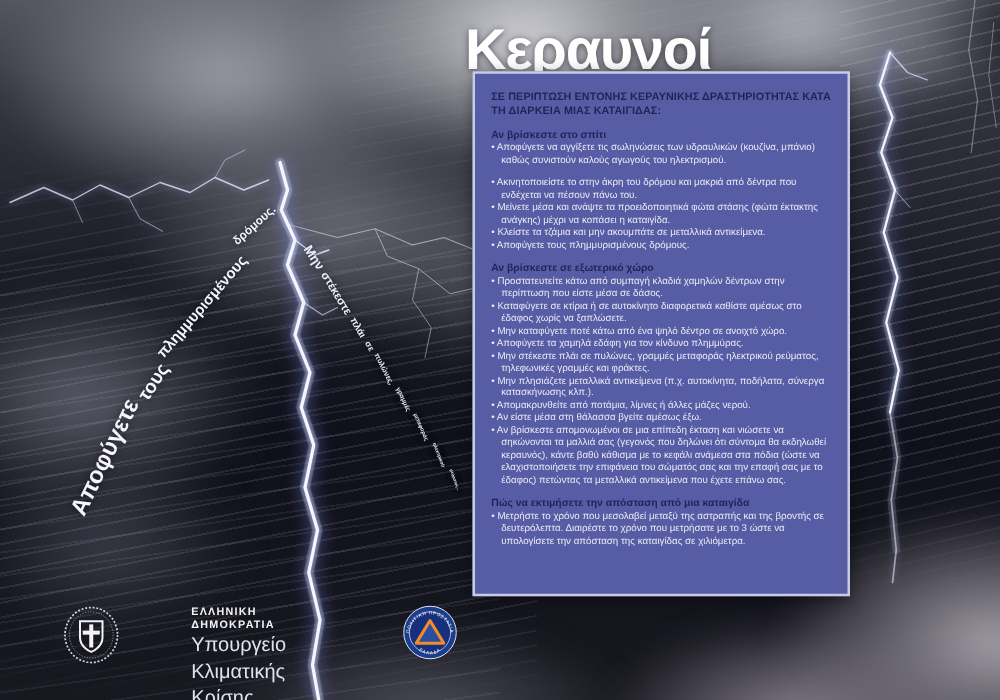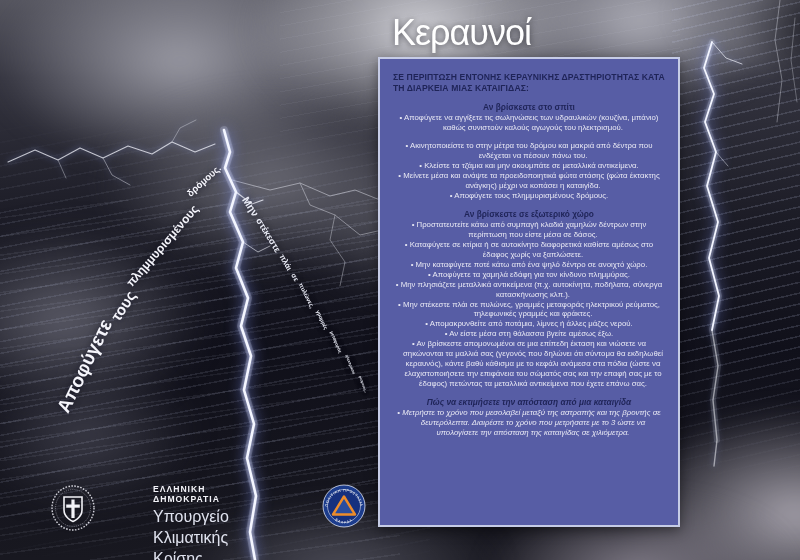--- a/index.html
+++ b/index.html
@@ -38,42 +38,42 @@
   .rain-d{left:280px;top:0;width:400px;height:140px;opacity:.35;
     background:repeating-linear-gradient(170deg,rgba(220,224,244,0) 0 12px,rgba(220,224,244,.14) 12px 13px);}
 
   
   #bolts{position:absolute;left:0;top:0;}
   .bolt{fill:none;stroke:#f4f6ff;stroke-linejoin:round;stroke-linecap:round;}
   .glow-strong{filter:drop-shadow(0 0 2px #ccd5ff) drop-shadow(0 0 7px #7a8ce8);}
   .glow-soft{filter:drop-shadow(0 0 3px #8fa0e8);}
 
   
-  #poster-title{position:absolute;left:392px;top:12px;font-size:36px;font-weight:normal;color:#ffffff;
+  #poster-title{position:absolute;left:372px;top:12px;font-size:46px;font-weight:bold;color:#ffffff;
     letter-spacing:-1px;text-shadow:0 1px 6px rgba(0,0,10,.55);}
 
   
   .watermark{position:absolute;white-space:nowrap;font-weight:bold;color:#f5f5fb;
     text-shadow:0 0 6px rgba(5,5,25,.65);transform-origin:0 50%;}
   .watermark span{display:inline-block;}
   #wm-flood{left:58px;top:398px;transform:rotate(-58deg);}
   #wm-pylons{left:246px;top:188px;transform:rotate(57deg);color:#eceef8;}
 
   
-  #panel{position:absolute;left:378px;top:57px;width:302px;height:470px;box-sizing:border-box;
+  #panel{position:absolute;left:378px;top:57px;width:302px;height:420px;box-sizing:border-box;
     background:var(--panel_bg,#575da5);border:2px solid var(--panel_border,#c6cce6);
     padding:13px 13px 10px 13px;box-shadow:0 3px 12px rgba(0,0,0,.45);overflow:hidden;}
   #panel-header{color:var(--heading,#1f2458);font-weight:bold;font-size:8.6px;line-height:1.32;
     letter-spacing:.1px;margin-bottom:7px;}
-  .section{margin-bottom:8px;text-align:center;}
+  .section{margin-bottom:8px;}
   .sec-heading{color:var(--heading,#1f2458);font-weight:bold;font-size:8.3px;line-height:1.3;margin-bottom:1px;}
   .bullet{color:var(--body_text,#e9e9f4);font-size:7.8px;line-height:1.27;
     padding-left:8px;text-indent:-8px;margin:0;}
   .bullet::before{content:"•  ";}
-  .section.italic .sec-heading,.section.italic .bullet{font-style:italic;}
+  .section.italic .sec-heading,.section.italic .bullet{}
 
   
   #footer{position:absolute;left:50px;top:484px;display:flex;align-items:flex-start;gap:45px;}
   #emblem{width:46px;height:48px;}
   #gov-text{margin-left:12px;width:110px;}
   #gov-republic{color:#f3f3f8;font-size:8.6px;font-weight:bold;letter-spacing:1px;margin-bottom:2px;}
   .gov-ministry{color:#dfe2ee;font-size:16px;line-height:1.32;}
   #cp-logo{width:44px;height:44px;margin-left:14px;}
 </style>
 </head>
@@ -141,33 +141,33 @@
   <div id="poster-title">Κεραυνοί</div>
 
   <div id="panel">
     <div id="panel-header">ΣΕ ΠΕΡΙΠΤΩΣΗ ΕΝΤΟΝΗΣ ΚΕΡΑΥΝΙΚΗΣ ΔΡΑΣΤΗΡΙΟΤΗΤΑΣ ΚΑΤΑ ΤΗ ΔΙΑΡΚΕΙΑ ΜΙΑΣ ΚΑΤΑΙΓΙΔΑΣ:</div>
     <div id="panel-sections">
         <div class="section">
           <div class="sec-heading">Αν βρίσκεστε στο σπίτι</div>
           <p class="bullet">Αποφύγετε να αγγίξετε τις σωληνώσεις των υδραυλικών (κουζίνα, μπάνιο) καθώς συνιστούν καλούς αγωγούς του ηλεκτρισμού.</p>
         </div>
         <div class="section">
-          <p class="bullet">Ακινητοποιείστε το στην μέτρα του δρόμου και μακριά από δέντρα που ενδέχεται να πέσουν πάνω του.</p>
+          <p class="bullet">Ακινητοποιείστε το στην άκρη του δρόμου και μακριά από δέντρα που ενδέχεται να πέσουν πάνω του.</p>
+          <p class="bullet">Μείνετε μέσα και ανάψτε τα προειδοποιητικά φώτα στάσης (φώτα έκτακτης ανάγκης) μέχρι να κοπάσει η καταιγίδα.</p>
           <p class="bullet">Κλείστε τα τζάμια και μην ακουμπάτε σε μεταλλικά αντικείμενα.</p>
-          <p class="bullet">Μείνετε μέσα και ανάψτε τα προειδοποιητικά φώτα στάσης (φώτα έκτακτης ανάγκης) μέχρι να κοπάσει η καταιγίδα.</p>
           <p class="bullet">Αποφύγετε τους πλημμυρισμένους δρόμους.</p>
         </div>
         <div class="section">
           <div class="sec-heading">Αν βρίσκεστε σε εξωτερικό χώρο</div>
           <p class="bullet">Προστατευτείτε κάτω από συμπαγή κλαδιά χαμηλών δέντρων στην περίπτωση που είστε μέσα σε δάσος.</p>
           <p class="bullet">Καταφύγετε σε κτίρια ή σε αυτοκίνητο διαφορετικά καθίστε αμέσως στο έδαφος χωρίς να ξαπλώσετε.</p>
           <p class="bullet">Μην καταφύγετε ποτέ κάτω από ένα ψηλό δέντρο σε ανοιχτό χώρο.</p>
           <p class="bullet">Αποφύγετε τα χαμηλά εδάφη για τον κίνδυνο πλημμύρας.</p>
+          <p class="bullet">Μην στέκεστε πλάι σε πυλώνες, γραμμές μεταφοράς ηλεκτρικού ρεύματος, τηλεφωνικές γραμμές και φράκτες.</p>
           <p class="bullet">Μην πλησιάζετε μεταλλικά αντικείμενα (π.χ. αυτοκίνητα, ποδήλατα, σύνεργα κατασκήνωσης κλπ.).</p>
-          <p class="bullet">Μην στέκεστε πλάι σε πυλώνες, γραμμές μεταφοράς ηλεκτρικού ρεύματος, τηλεφωνικές γραμμές και φράκτες.</p>
           <p class="bullet">Απομακρυνθείτε από ποτάμια, λίμνες ή άλλες μάζες νερού.</p>
           <p class="bullet">Αν είστε μέσα στη θάλασσα βγείτε αμέσως έξω.</p>
           <p class="bullet">Αν βρίσκεστε απομονωμένοι σε μια επίπεδη έκταση και νιώσετε να σηκώνονται τα μαλλιά σας (γεγονός που δηλώνει ότι σύντομα θα εκδηλωθεί κεραυνός), κάντε βαθύ κάθισμα με το κεφάλι ανάμεσα στα πόδια (ώστε να ελαχιστοποιήσετε την επιφάνεια του σώματός σας και την επαφή σας με το έδαφος) πετώντας τα μεταλλικά αντικείμενα που έχετε επάνω σας.</p>
         </div>
         <div class="section italic">
           <div class="sec-heading">Πώς να εκτιμήσετε την απόσταση από μια καταιγίδα</div>
           <p class="bullet">Μετρήστε το χρόνο που μεσολαβεί μεταξύ της αστραπής και της βροντής σε δευτερόλεπτα. Διαιρέστε το χρόνο που μετρήσατε με το 3 ώστε να υπολογίσετε την απόσταση της καταιγίδας σε χιλιόμετρα.</p>
         </div>
       </div>
   </div>

